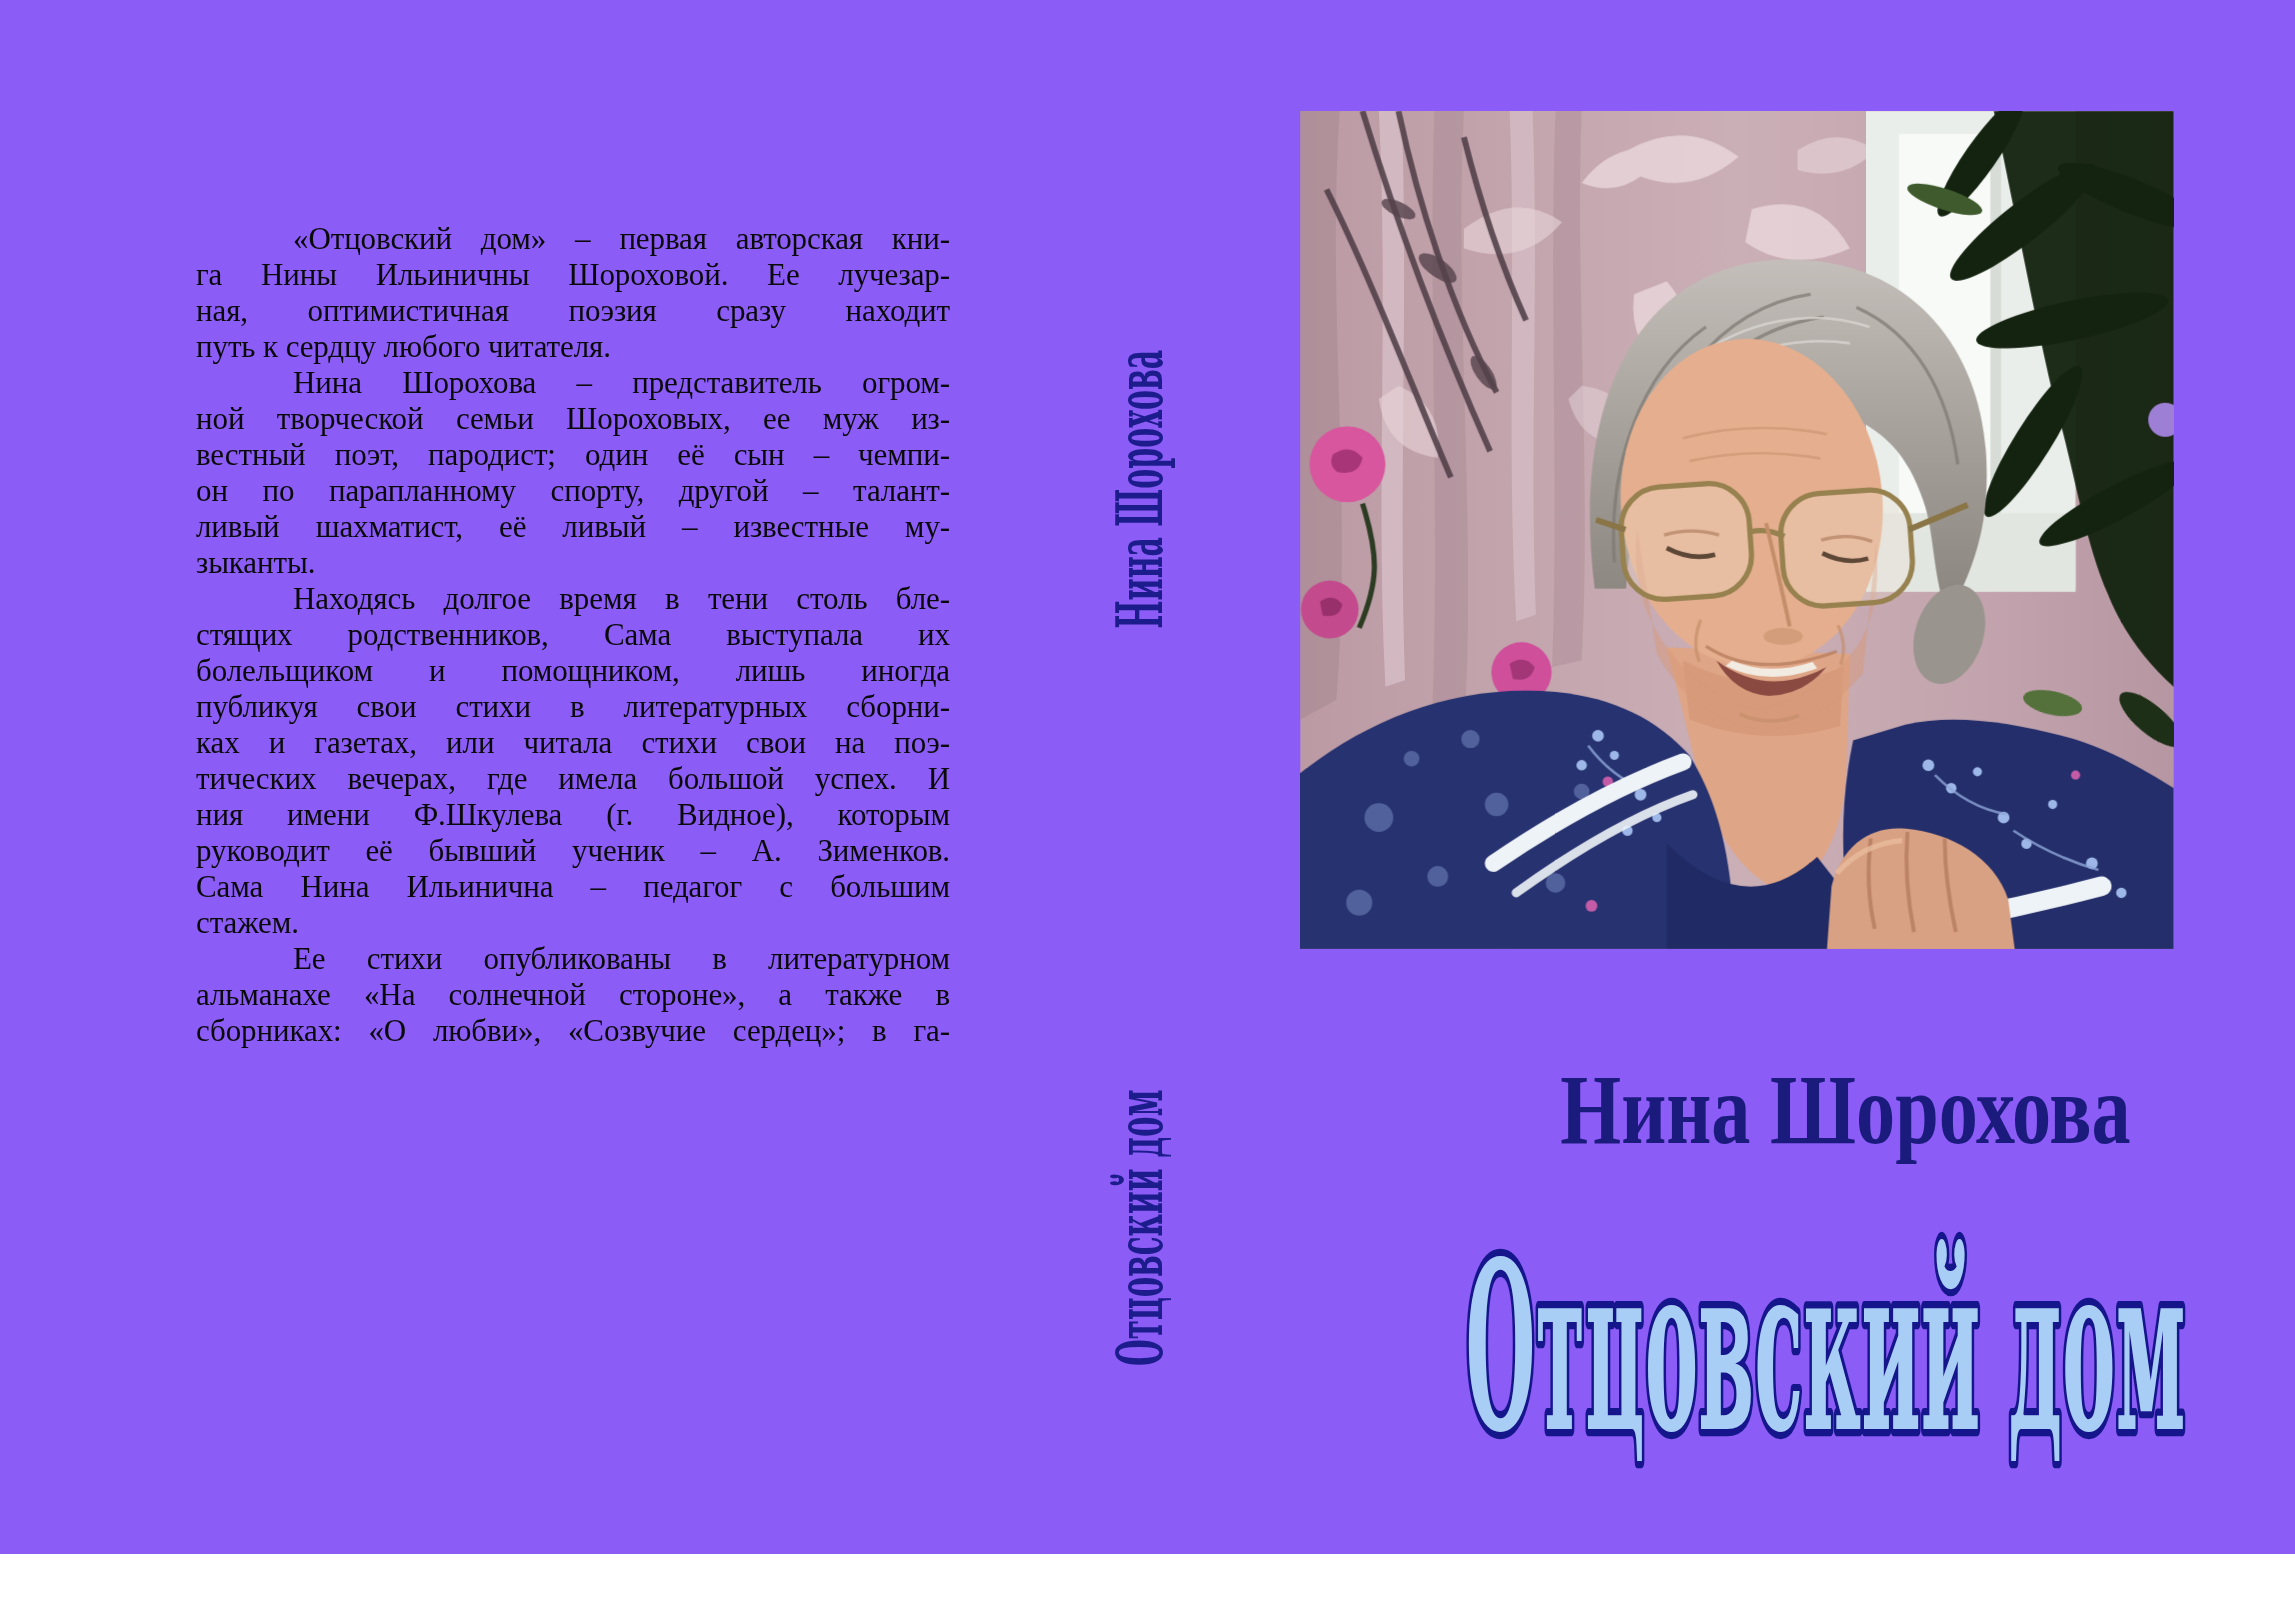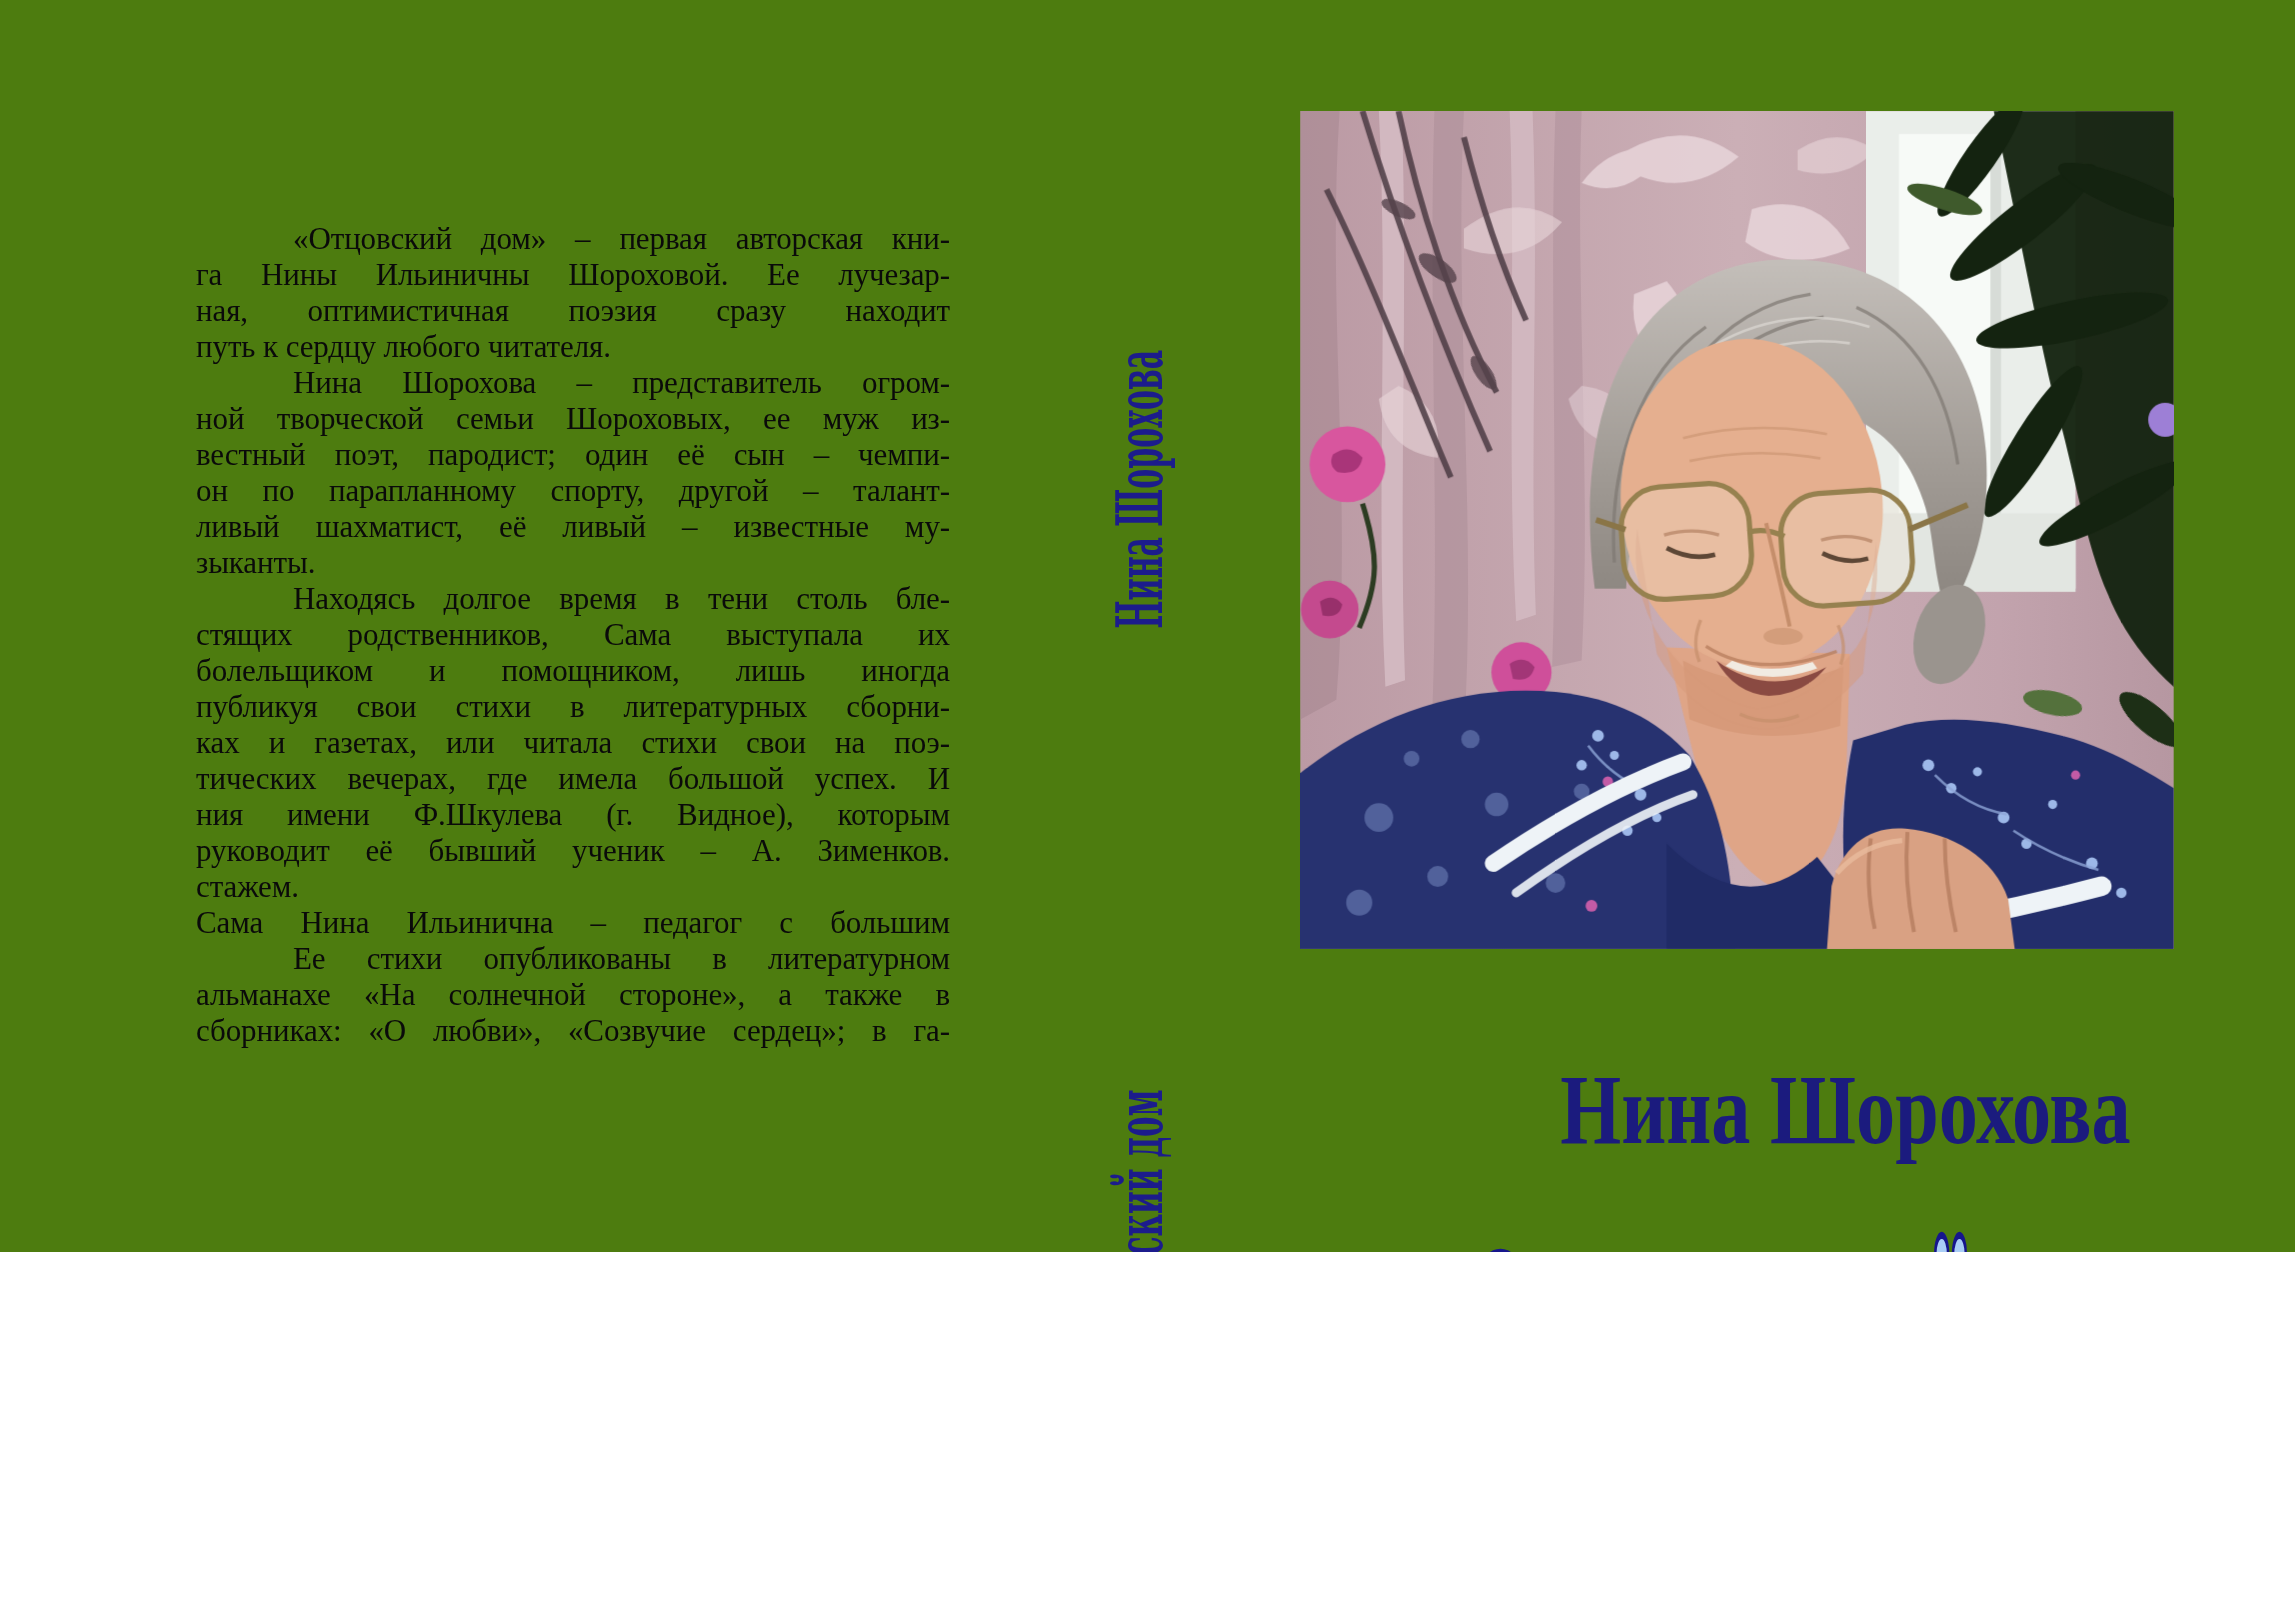--- a/index.html
+++ b/index.html
@@ -1,16 +1,16 @@
 <!DOCTYPE html>
 <html lang="ru" style="font-size:10.5px"><head>
 <meta charset="utf-8">
 <style>
   html,body{margin:0;padding:0;background:#ffffff;}
-  #page{position:relative;width:2295px;height:1252px;background:#4d7c0f;overflow:hidden;
+  #page{position:relative;width:2295px;height:1554px;background:#8b5cf6;overflow:hidden;
         font-family:"Liberation Serif", serif;}
   .abs{position:absolute;}
 
   
   #blurb{left:196px;top:221px;width:754px;color:#0a0a0a;
          font-size:31px;line-height:36px;letter-spacing:-0.1px;}
   #blurb .line{white-space:nowrap;text-align:justify;text-align-last:justify;width:754px;}
   #blurb .line.first{text-indent:97px;}
   #blurb .line.last{text-align-last:left;}
 
@@ -38,22 +38,22 @@
         <div class="line">ливый шахматист, её ливый – известные му-</div>
         <div class="line last">зыканты.</div>
         <div class="line first">Находясь долгое время в тени столь бле-</div>
         <div class="line">стящих родственников, Сама выступала их</div>
         <div class="line">болельщиком и помощником, лишь иногда</div>
         <div class="line">публикуя свои стихи в литературных сборни-</div>
         <div class="line">ках и газетах, или читала стихи свои на поэ-</div>
         <div class="line">тических вечерах, где имела большой успех. И</div>
         <div class="line">ния имени Ф.Шкулева (г. Видное), которым</div>
         <div class="line">руководит её бывший ученик – А. Зименков.</div>
+        <div class="line">Сама Нина Ильинична – педагог с большим</div>
         <div class="line last">стажем.</div>
-        <div class="line">Сама Нина Ильинична – педагог с большим</div>
         <div class="line first">Ее стихи опубликованы в литературном</div>
         <div class="line">альманахе «На солнечной стороне», а также в</div>
         <div class="line">сборниках: «О любви», «Созвучие сердец»; в га-</div>
       </div>
   </div>
 
   <div class="abs" style="left:1086px;top:0;width:118px;height:1622px;">
     <svg class="abs" style="left:19.6px;top:344px;" width="75" height="288" viewBox="0 0 115 440">
       <text class="deco" transform="translate(86 436) rotate(-90)" font-size="96" textLength="428" lengthAdjust="spacingAndGlyphs" fill="#1c1c8c">Нина Шорохова</text>
     </svg>

